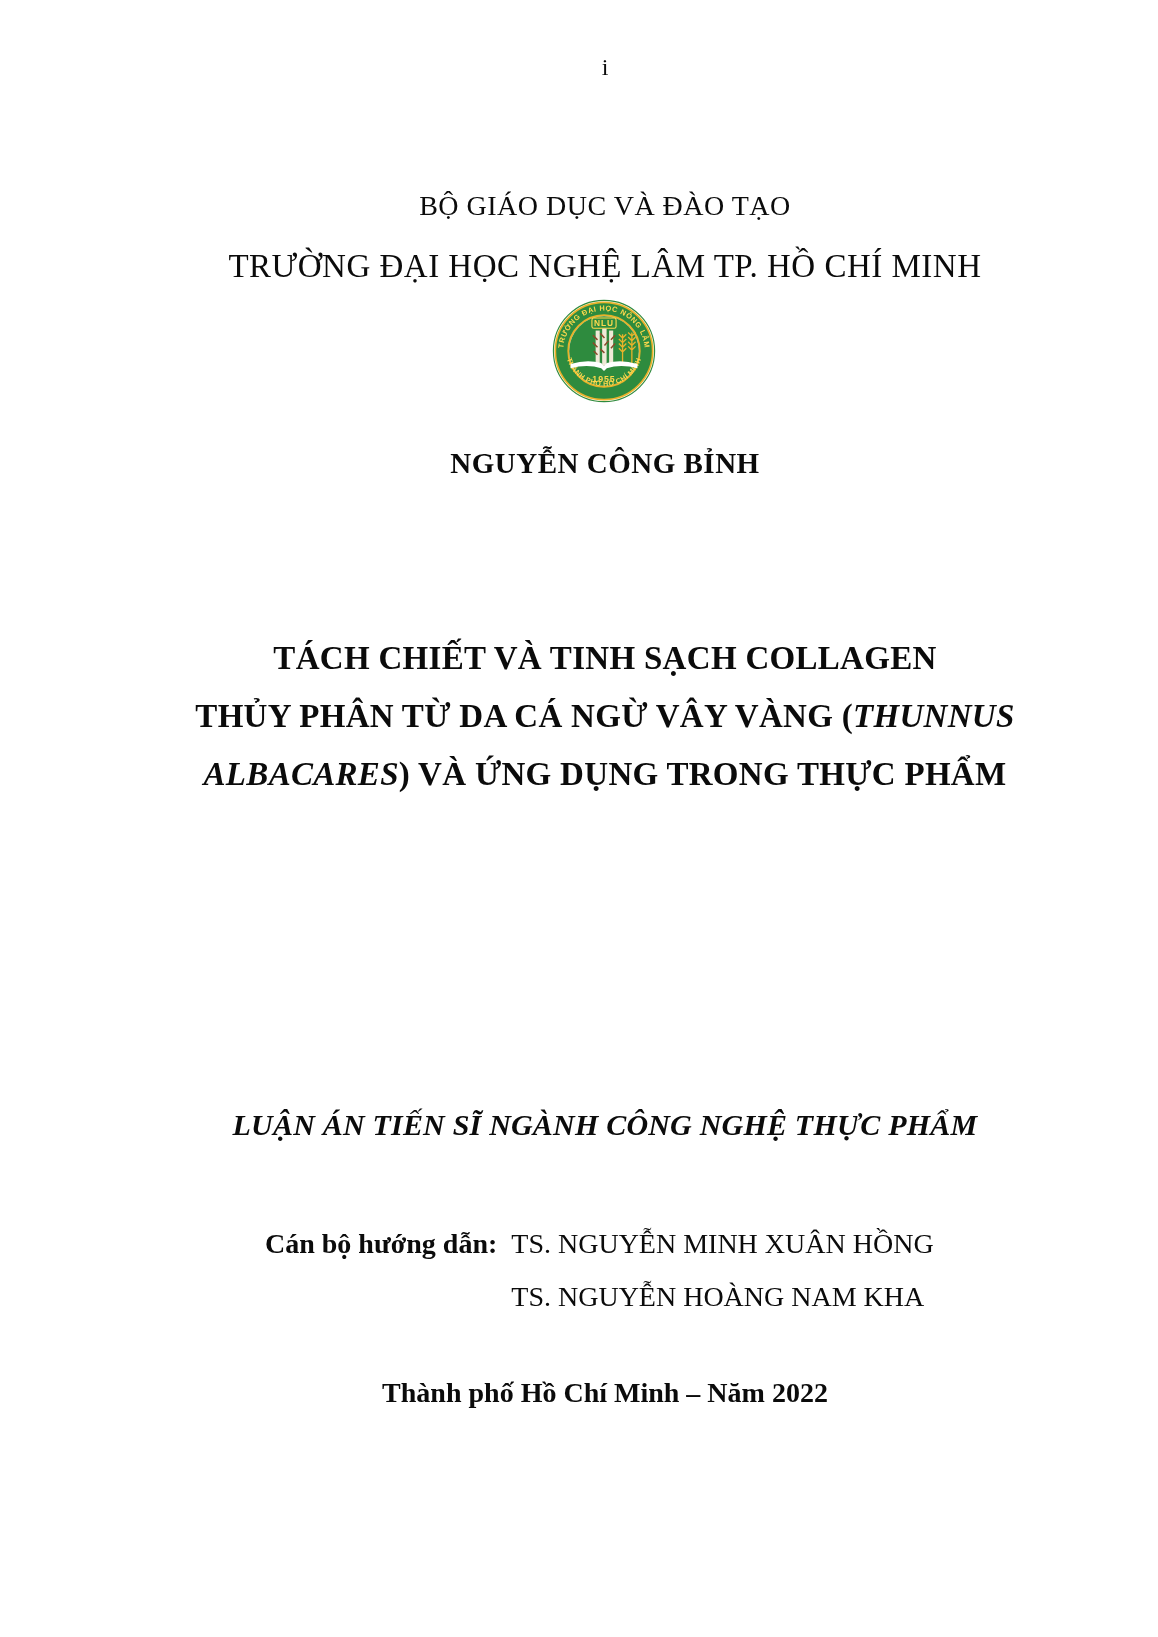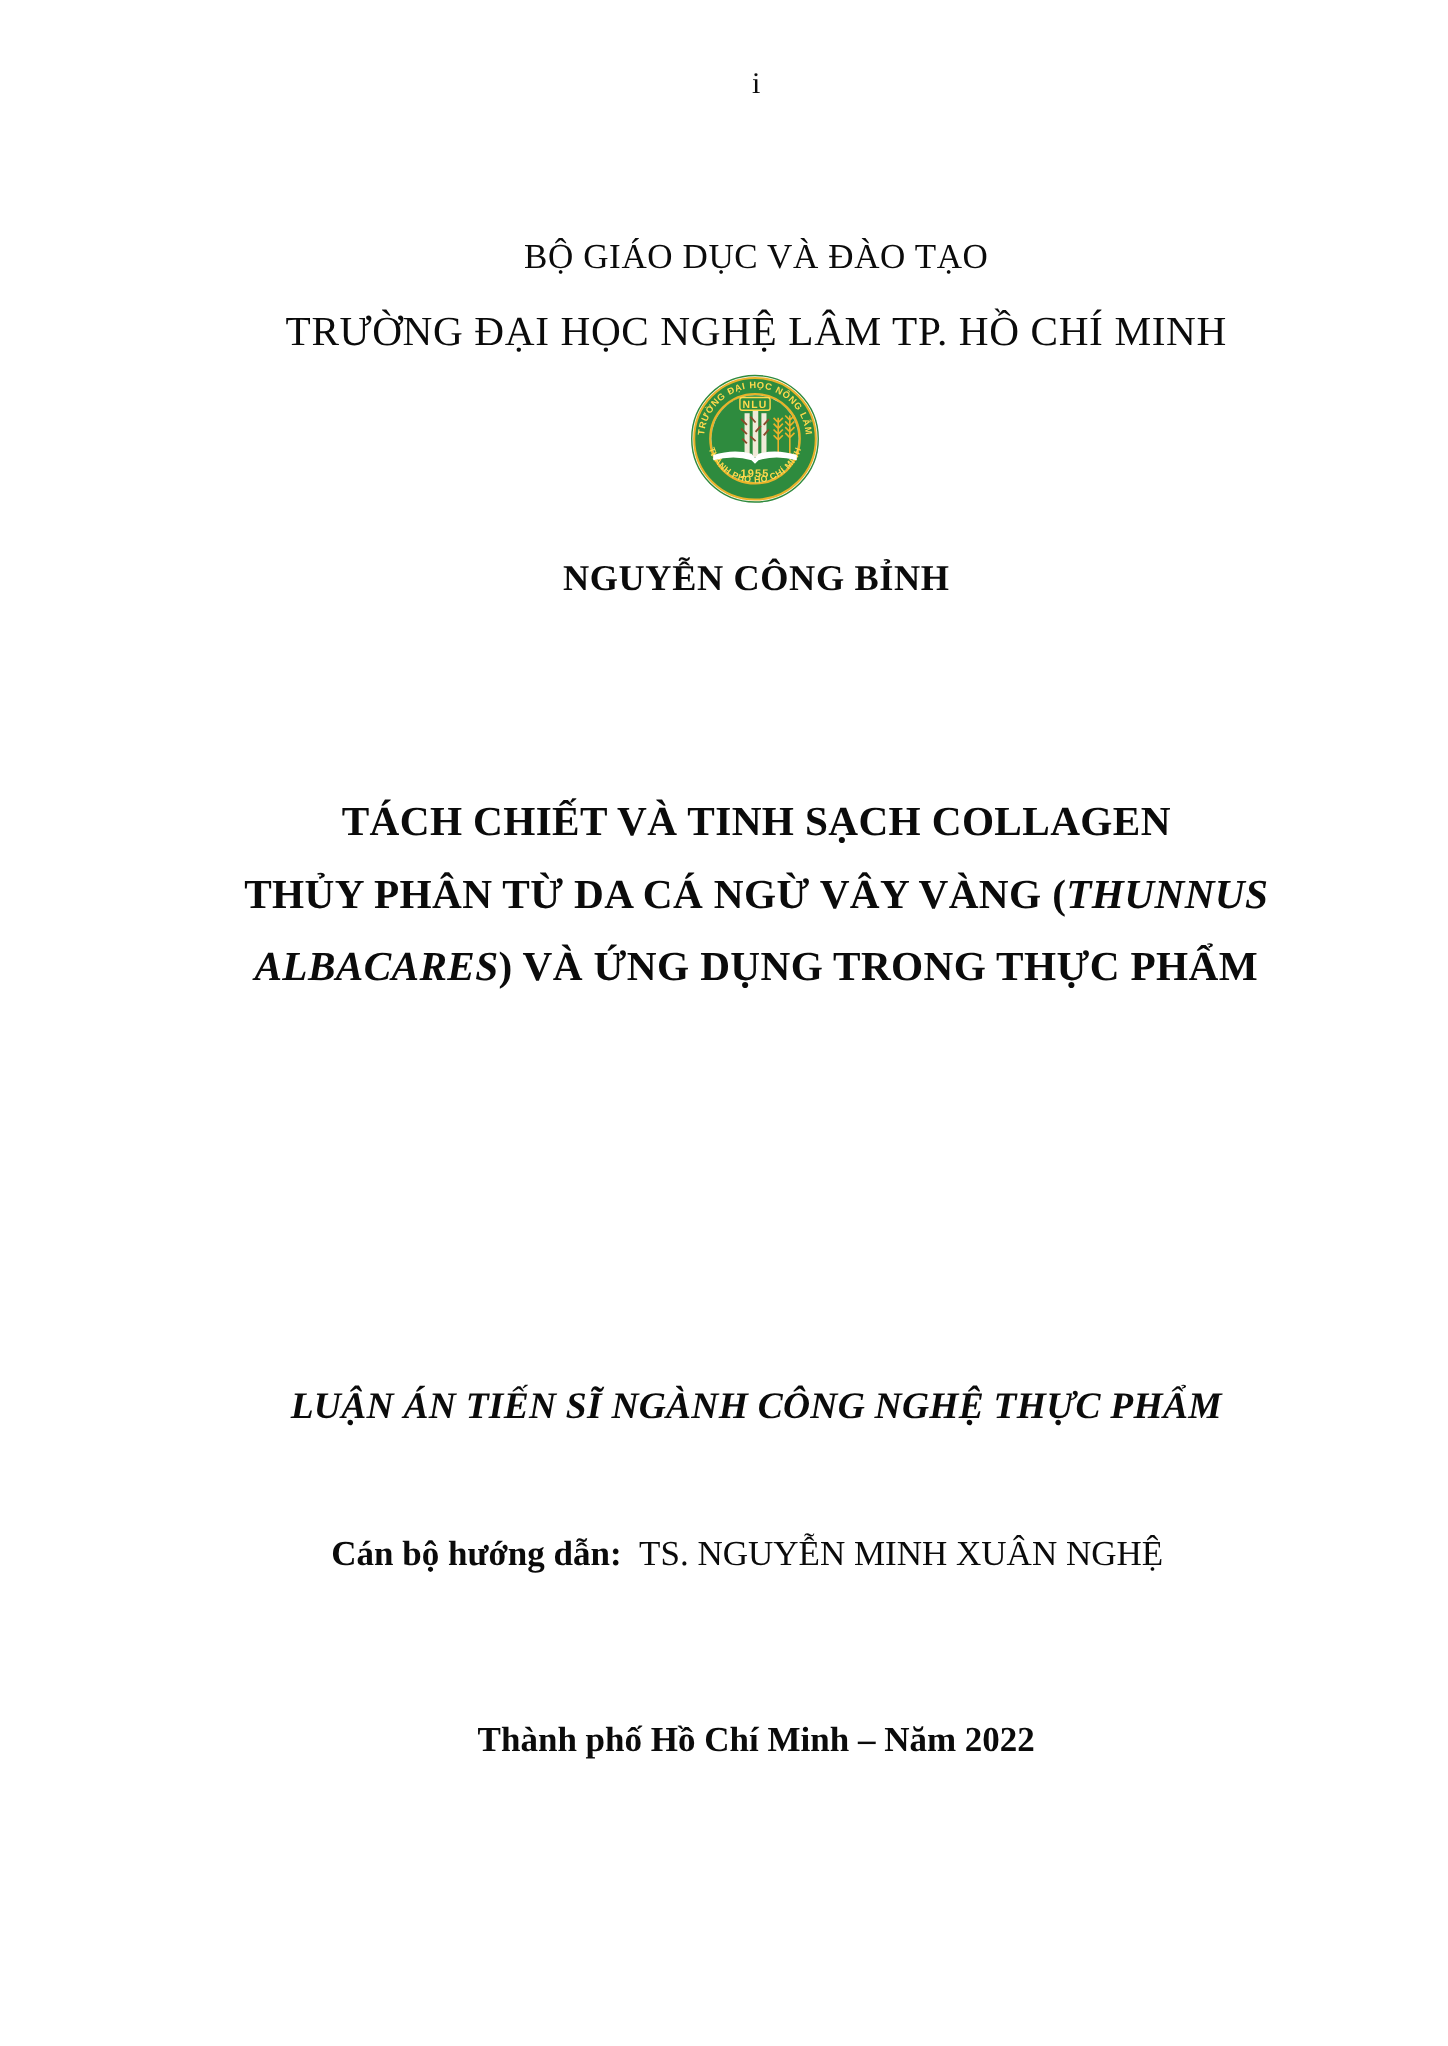--- a/index.html
+++ b/index.html
@@ -156,18 +156,19 @@
     <div><span class="ital">ALBACARES</span><span>) VÀ ỨNG DỤNG TRONG THỰC PHẨM</span></div>
   </div>
 
   <div class="centered author">NGUYỄN CÔNG BỈNH</div>
 
 
   <div class="centered thesis-type">LUẬN ÁN TIẾN SĨ NGÀNH CÔNG NGHỆ THỰC PHẨM</div>
 
   <div class="advisors">
     <span class="advisor-label">Cán bộ hướng dẫn:</span>
-    <span class="advisor-name-1">TS. NGUYỄN MINH XUÂN NGHỆ</span>
+    <span class="advisor-name-1">TS. NGUYỄN MINH XUÂN HỒNG</span>
+    <span class="advisor-name-2">TS. NGUYỄN HOÀNG NAM KHA</span>
   </div>
 
   <div class="centered footer-line">Thành phố Hồ Chí Minh – Năm 2022</div>
 
 </div>
 
 </body></html>

